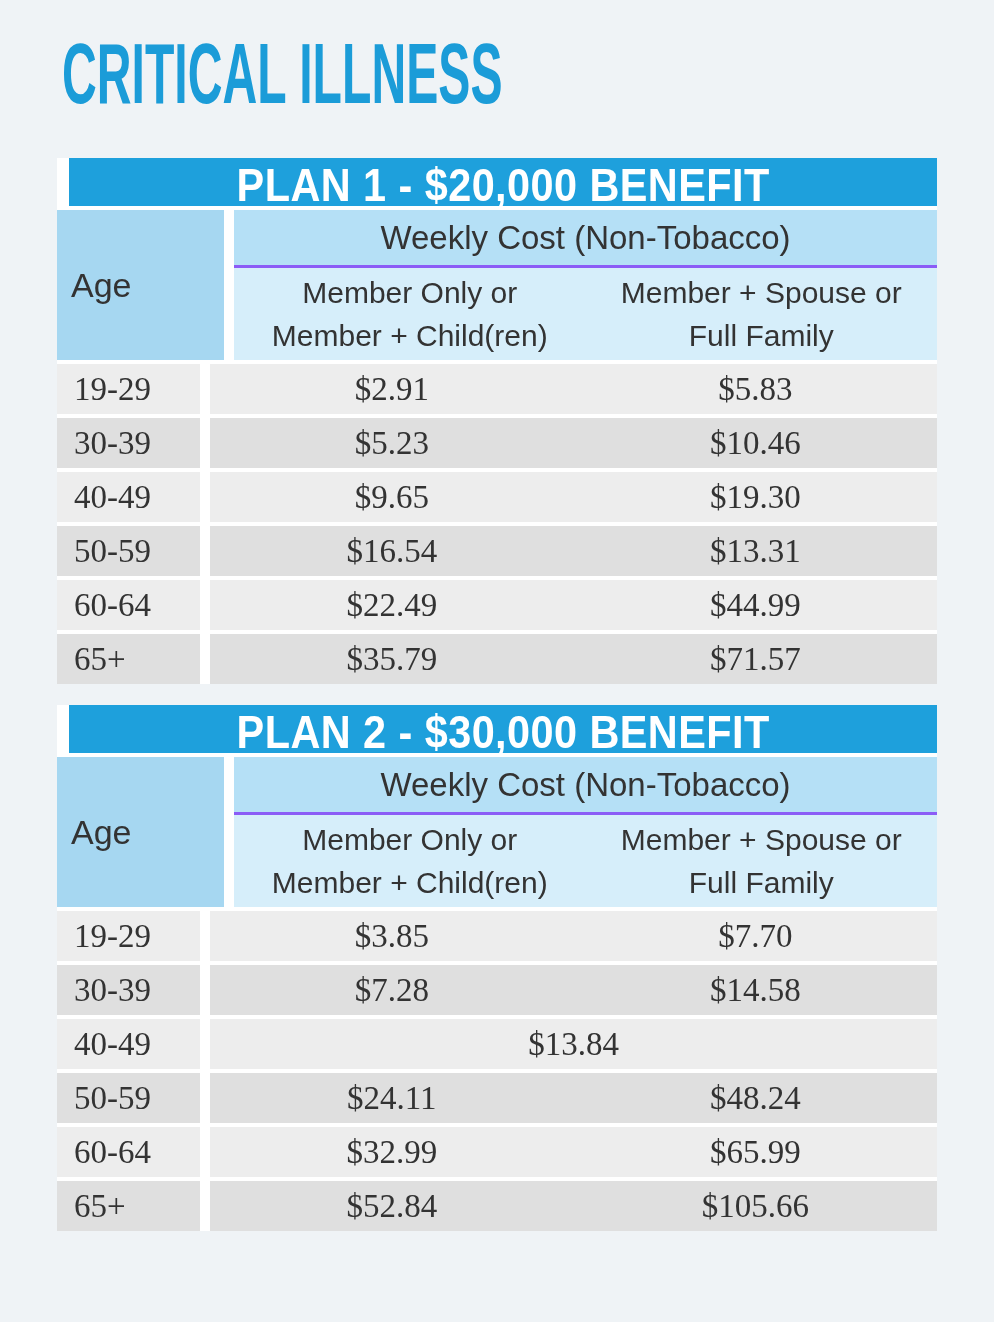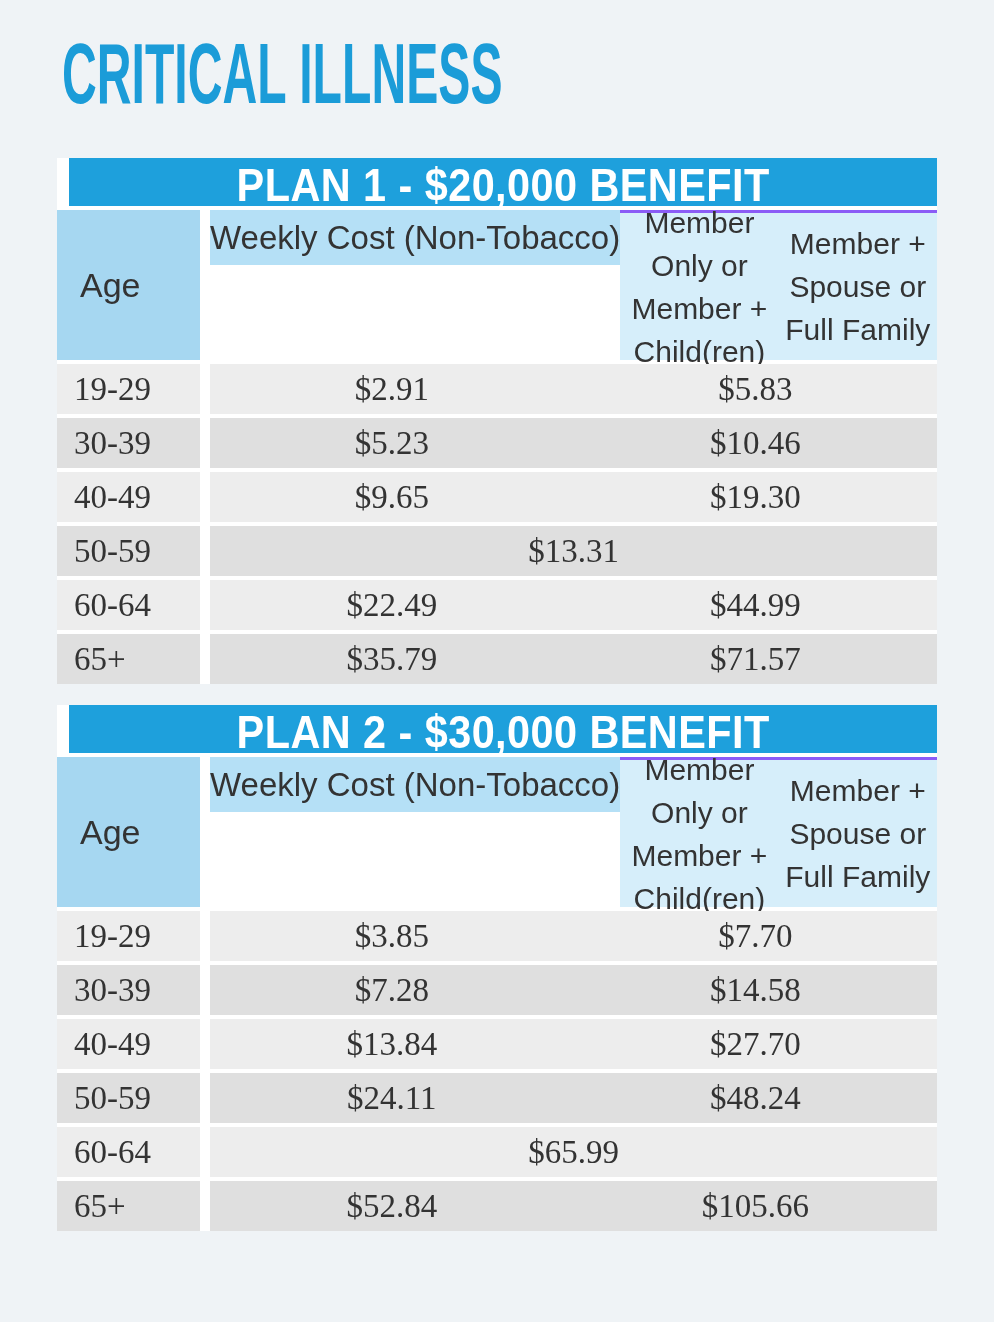--- a/index.html
+++ b/index.html
@@ -35,26 +35,26 @@
 
   .band{height:48px;background:var(--band);display:flex;align-items:flex-start;justify-content:center;margin-left:12px;}
   .band-text{
     color:#ffffff;font-size:46px;font-weight:bold;white-space:nowrap;
     transform:scaleX(.9);transform-origin:50% 50%;letter-spacing:.5px;
   }
 
   .grid{margin-top:4px;}
   .header{display:flex;height:150px;}
   .age-head{
-    width:143px;box-sizing:border-box;padding-left:23px;
+    width:167px;box-sizing:border-box;padding-left:14px;
     background:var(--agecell);display:flex;align-items:center;
     font-size:34px;color:var(--textdark);
   }
   .gutter{width:10px;}
-  .cost-head{flex:1;display:flex;}
+  .cost-head{flex:1;display:flex;flex-direction:column;}
   .weekly{
     height:55px;background:var(--weekly);
     display:flex;align-items:center;justify-content:center;
     font-size:33px;color:var(--textdark);
   }
   .subcols{
     flex:1;border-top:3px solid #8b5cf6;background:var(--subhead);
     display:flex;
   }
   .subcol{
@@ -119,20 +119,21 @@
         </div>
         <div class="row">
           <div class="age shade">40-49</div>
           <div class="gutter"></div>
           <div class="cell shade">$9.65</div>
           <div class="cell shade">$19.30</div>
         </div>
         <div class="row">
           <div class="age shade">50-59</div>
           <div class="gutter"></div>
+          <div class="cell shade">$16.54</div>
           <div class="cell shade">$13.31</div>
         </div>
         <div class="row">
           <div class="age shade">60-64</div>
           <div class="gutter"></div>
           <div class="cell shade">$22.49</div>
           <div class="cell shade">$44.99</div>
         </div>
         <div class="row">
           <div class="age shade">65+</div>
@@ -177,31 +178,31 @@
         <div class="row">
           <div class="age shade">30-39</div>
           <div class="gutter"></div>
           <div class="cell shade">$7.28</div>
           <div class="cell shade">$14.58</div>
         </div>
         <div class="row">
           <div class="age shade">40-49</div>
           <div class="gutter"></div>
           <div class="cell shade">$13.84</div>
-          <div class="cell shade">$27.70</div>
         </div>
         <div class="row">
           <div class="age shade">50-59</div>
           <div class="gutter"></div>
           <div class="cell shade">$24.11</div>
           <div class="cell shade">$48.24</div>
         </div>
         <div class="row">
           <div class="age shade">60-64</div>
           <div class="gutter"></div>
+          <div class="cell shade">$32.99</div>
           <div class="cell shade">$65.99</div>
         </div>
         <div class="row">
           <div class="age shade">65+</div>
           <div class="gutter"></div>
           <div class="cell shade">$52.84</div>
           <div class="cell shade">$105.66</div>
         </div>
       </div>
     </div>

